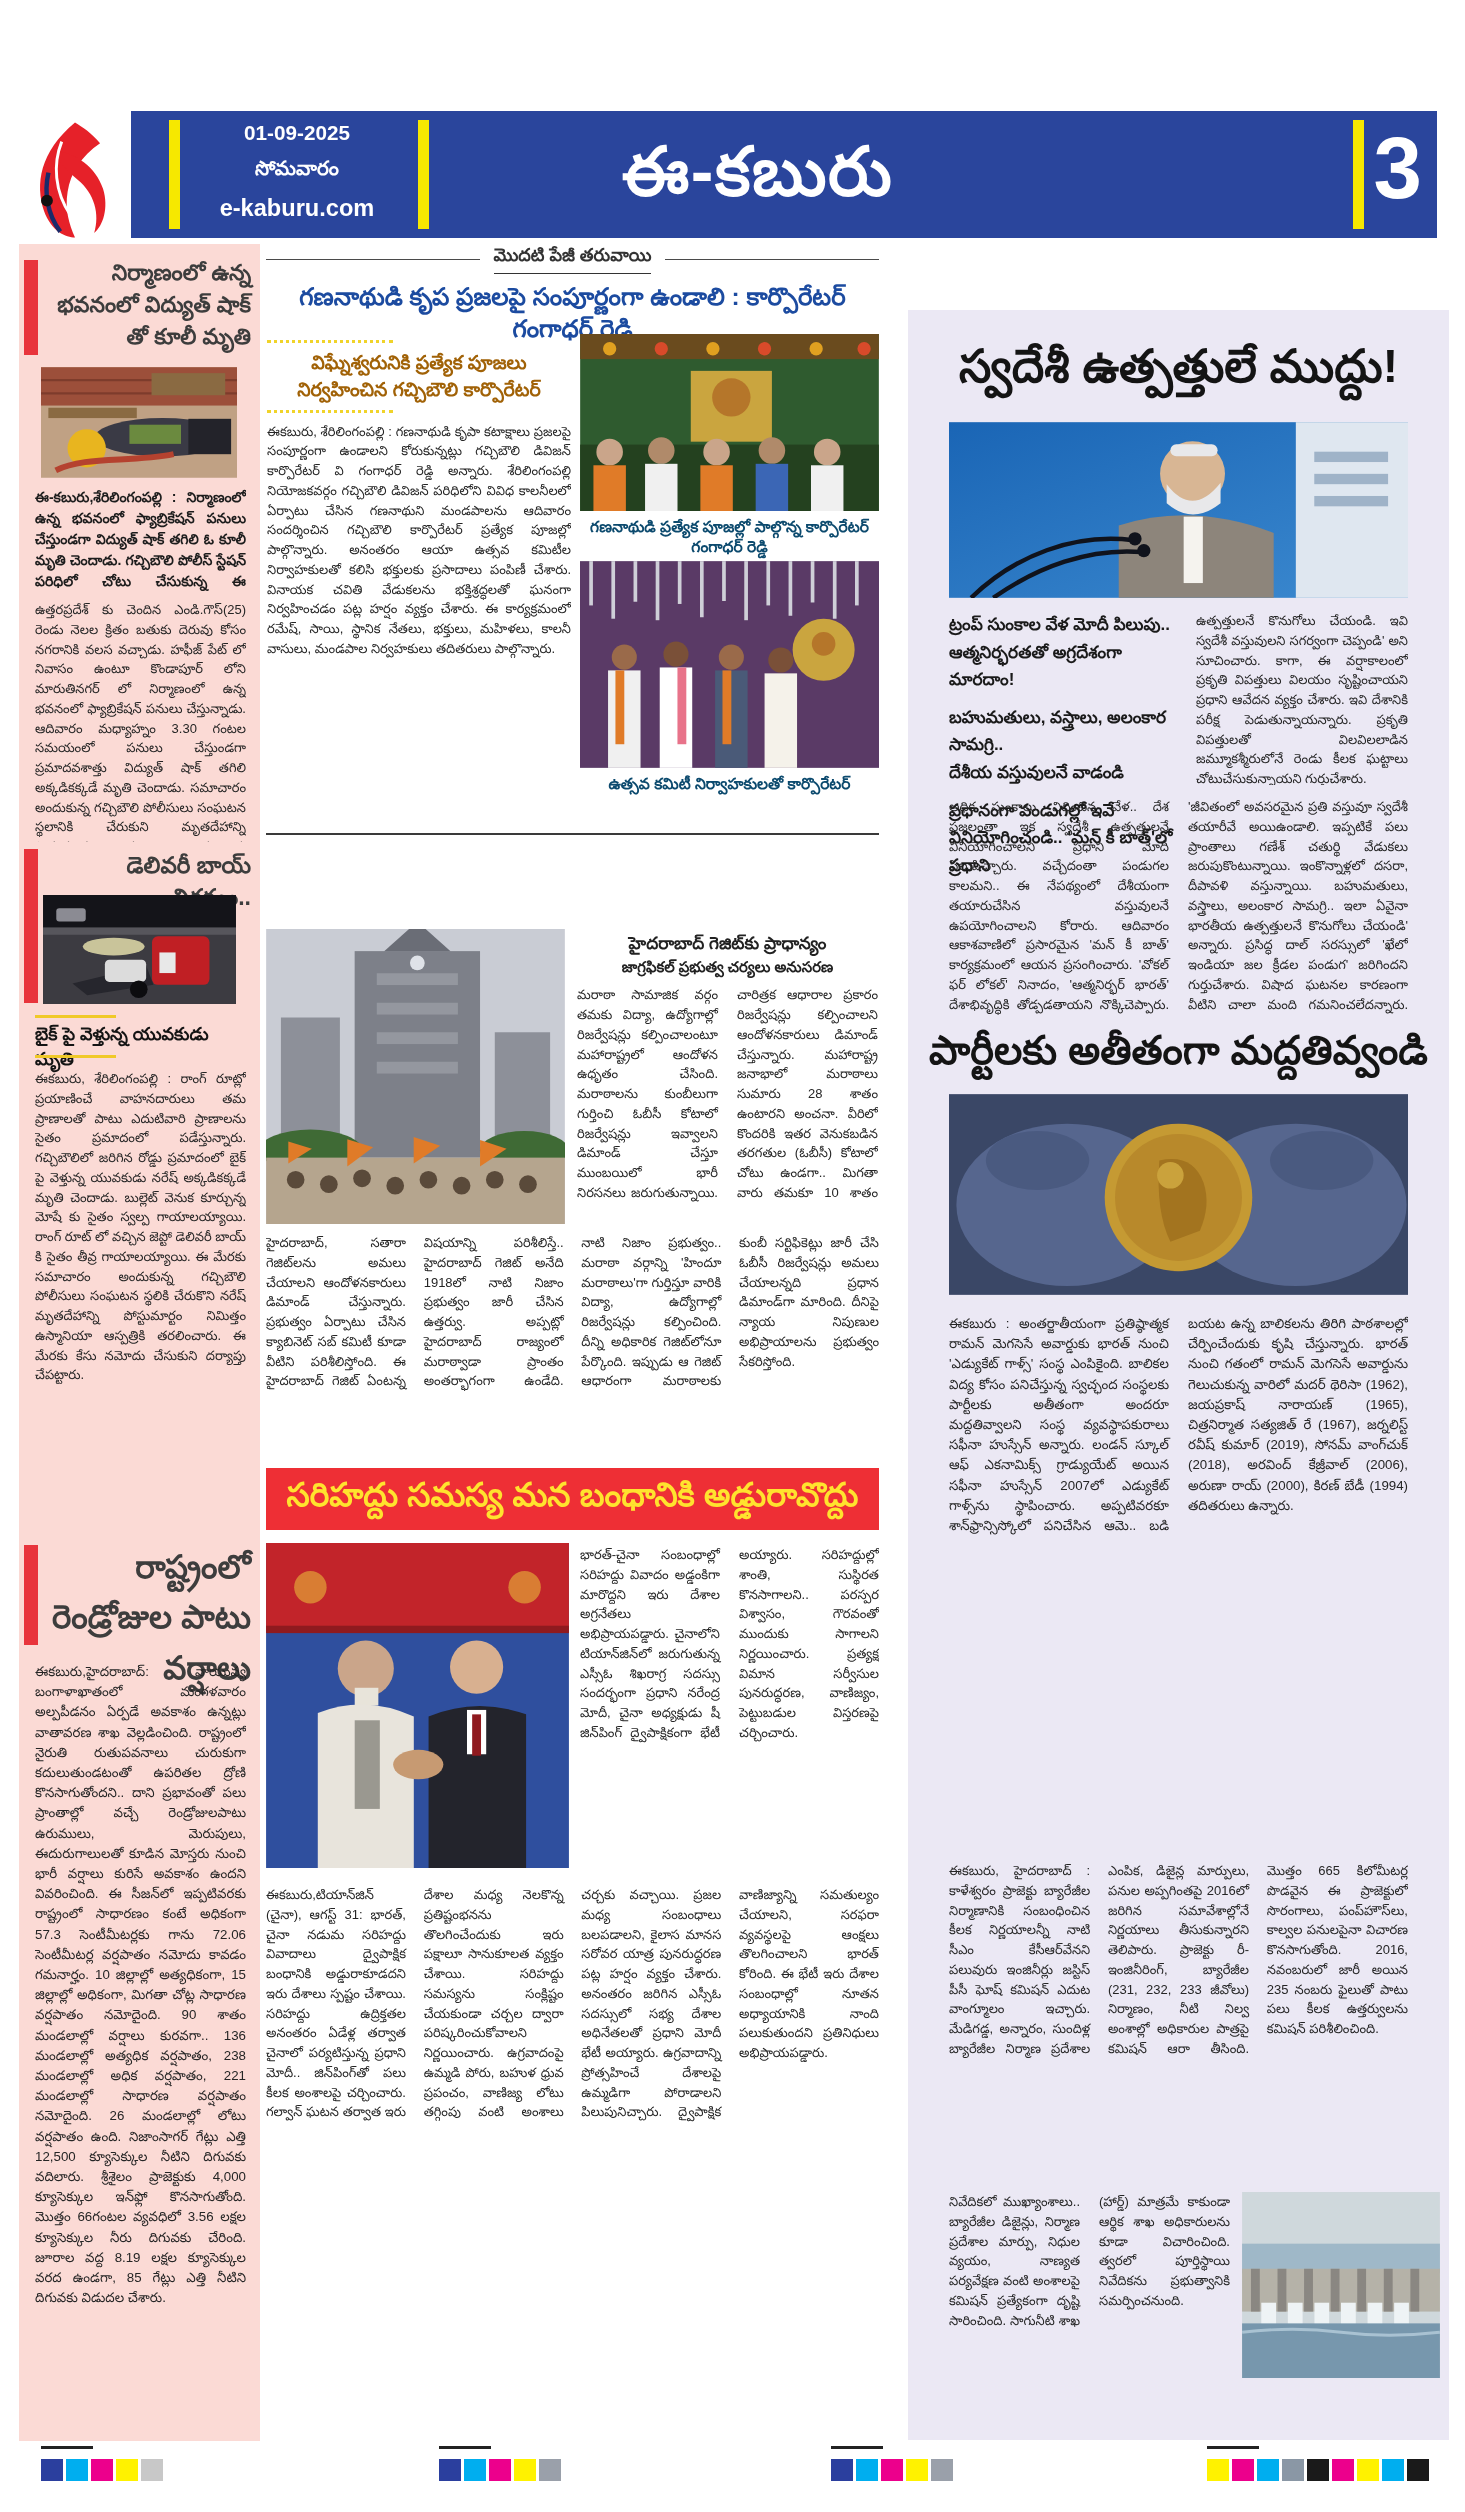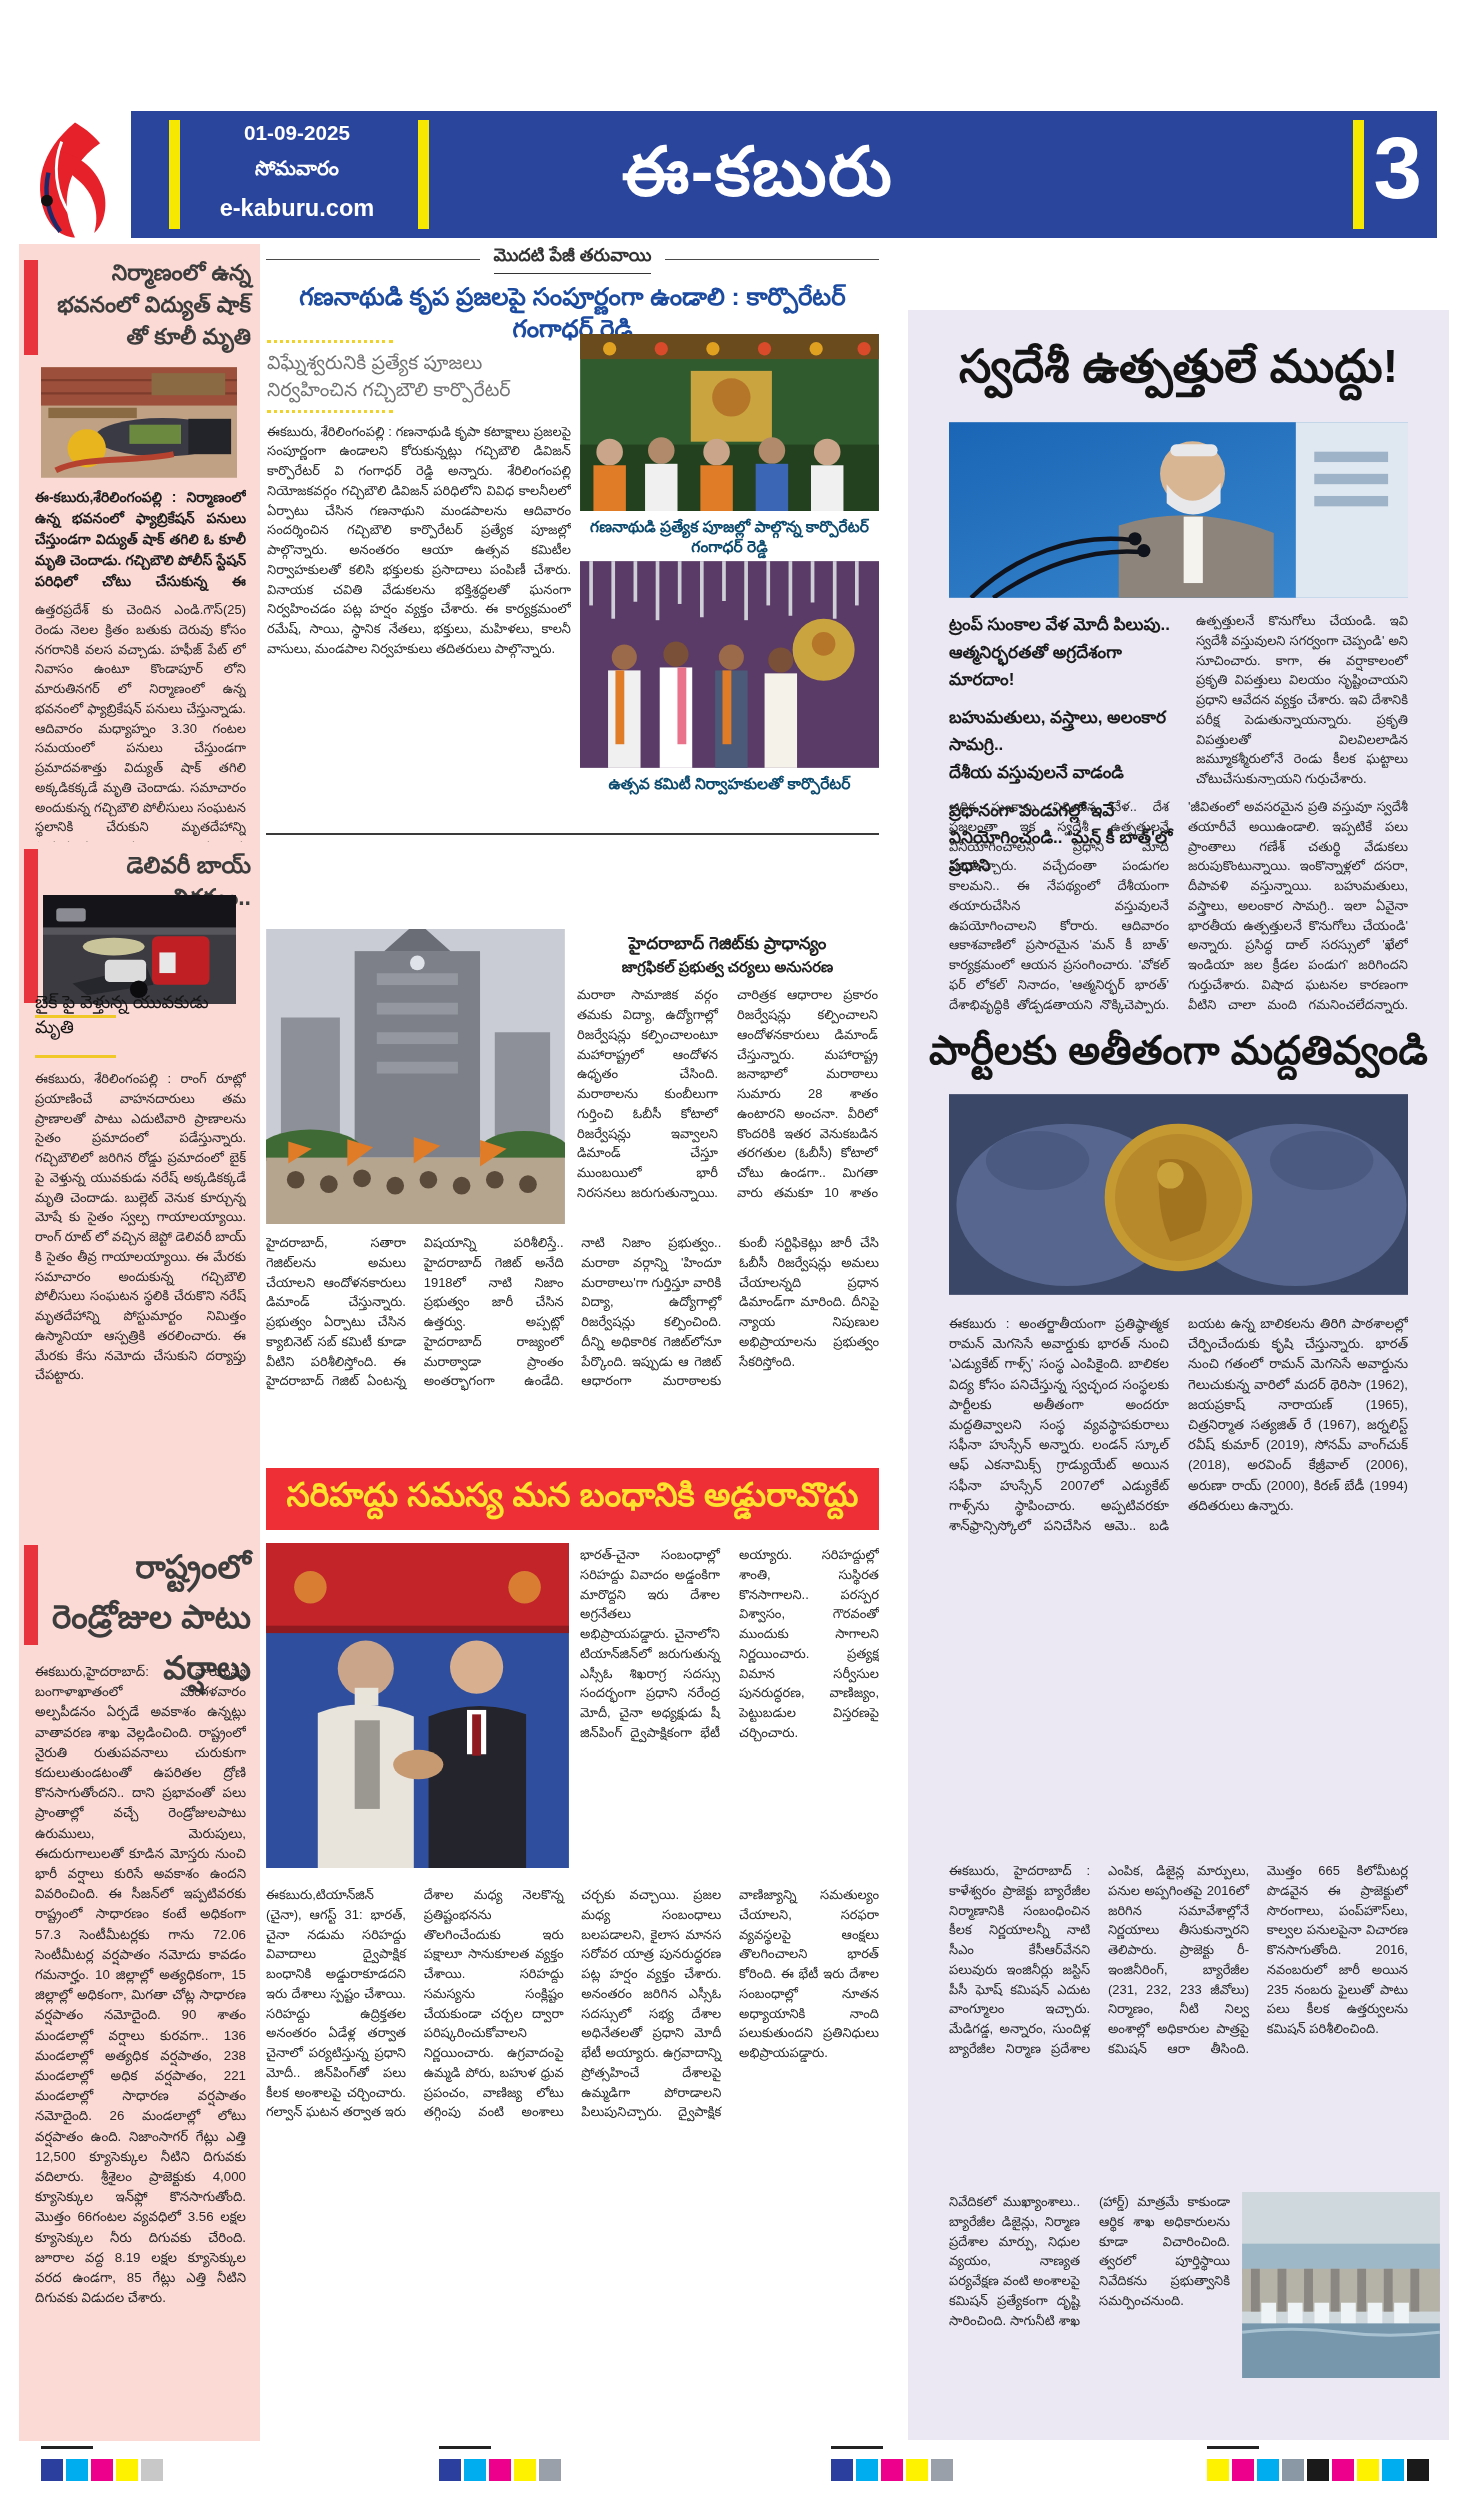--- a/index.html
+++ b/index.html
@@ -21,21 +21,21 @@
   .ph{display:block;}
   
   .pinkcol{left:18.5px;top:244px;width:241px;height:2197px;background:#fbdad5;}
   .l-head{font-weight:bold;color:#3d3d3d;text-align:right;}
   .yline{height:3px;background:#f0c929;width:81px;}
   
   .cont-label{left:266px;top:245px;width:613px;display:flex;align-items:center;gap:13.3px;}
   .cont-label .rule{flex:1;height:1.5px;background:#4a4a4a;}
   .cont-label span{font-size:17.7px;font-weight:bold;color:#333;border-bottom:1.5px solid #333;padding-bottom:3px;}
   .c1-head{font-size:24.4px;font-weight:bold;color:#1c4ba0;text-align:center;line-height:1.3;}
-  .c1-sub{font-size:19px;font-weight:normal;color:#737373;line-height:1.45;}
+  .c1-sub{font-size:19px;font-weight:bold;color:#a16207;line-height:1.45;text-align:center;}
   .ydots{width:126px;border-top:3px dotted #f0d32a;margin:5.9px 0;}
   .c2-head{font-size:41px;font-weight:bold;color:#4b2f96;text-align:center;line-height:1.2;}
   .kicker{font-weight:bold;color:#222;text-align:center;line-height:1.45;}
   .banner{left:266px;top:1468px;width:613px;height:62px;background:#ee2f35;display:flex;align-items:center;justify-content:center;}
   .banner span{color:#ffe32e;font-size:33px;font-weight:bold;}
   .cols2{column-count:2;column-gap:19px;}
   .cols3{column-count:3;column-gap:17.7px;}
   .cols4{column-count:4;column-gap:17.7px;}
   .divline{height:1.5px;background:#3a3a3a;}
   
@@ -104,21 +104,21 @@
     <ellipse cx="96" cy="70" rx="42" ry="12" fill="#d8d4a4" opacity="0.9"></ellipse>
     <rect x="18" y="18" width="40" height="18" rx="4" fill="#8b8b93"></rect>
     <rect x="148" y="56" width="78" height="66" rx="8" fill="#c01f24"></rect>
     <rect x="158" y="78" width="22" height="28" fill="#e8e8e8"></rect>
     <path d="M40 120 L140 96 L150 122 L60 136 Z" fill="#26262d"></path>
     <rect x="84" y="88" width="56" height="30" rx="6" fill="#dcdcdc"></rect>
     <circle cx="130" cy="128" r="12" fill="#0c0c0f"></circle>
   </svg>
 
   <div class="abs yline" style="left:35px;top:1015px;"></div>
-  <div class="abs" style="left:35px;top:992px;width:211px;font-weight:normal;font-size:17.7px;color:#141414;">బైక్ పై వెళ్తున్న యువకుడు మృతి</div>
+  <div class="abs" style="left:35px;top:1024px;width:211px;font-weight:bold;font-size:17.7px;color:#141414;">బైక్ పై వెళ్తున్న యువకుడు మృతి</div>
   <div class="abs yline" style="left:35px;top:1055px;"></div>
   <div class="abs body-txt" style="left:35px;top:1069px;width:211px;height:459px;">ఈకబురు, శేరిలింగంపల్లి : రాంగ్ రూట్లో ప్రయాణించే వాహనదారులు తమ ప్రాణాలతో పాటు ఎదుటివారి ప్రాణాలను సైతం ప్రమాదంలో పడేస్తున్నారు. గచ్చిబౌలిలో జరిగిన రోడ్డు ప్రమాదంలో బైక్ పై వెళ్తున్న యువకుడు నరేష్ అక్కడికక్కడే మృతి చెందాడు. బుల్లెట్ వెనుక కూర్చున్న మోషే కు సైతం స్వల్ప గాయాలయ్యాయి. రాంగ్ రూట్ లో వచ్చిన జెప్టో డెలివరీ బాయ్ కి సైతం తీవ్ర గాయాలయ్యాయి. ఈ మేరకు సమాచారం అందుకున్న గచ్చిబౌలి పోలీసులు సంఘటన స్థలికి చేరుకొని నరేష్ మృతదేహాన్ని పోస్టుమార్టం నిమిత్తం ఉస్మానియా ఆస్పత్రికి తరలించారు. ఈ మేరకు కేసు నమోదు చేసుకుని దర్యాప్తు చేపట్టారు.</div>
 
   <div class="abs redbar" style="left:23.6px;top:1545px;width:14.8px;height:100px;"></div>
   <div class="abs l-head" style="left:46px;top:1542px;width:205px;font-size:32.5px;line-height:1.55;">రాష్ట్రంలో రెండ్రోజుల పాటు వర్షాలు</div>
   <div class="abs body-txt" style="left:35px;top:1662px;width:211px;height:768px;font-size:13.3px;">ఈకబురు,హైదరాబాద్: వాయువ్య బంగాళాఖాతంలో మంగళవారం అల్పపీడనం ఏర్పడే అవకాశం ఉన్నట్లు వాతావరణ శాఖ వెల్లడించింది. రాష్ట్రంలో నైరుతి రుతుపవనాలు చురుకుగా కదులుతుండటంతో ఉపరితల ద్రోణి కొనసాగుతోందని.. దాని ప్రభావంతో పలు ప్రాంతాల్లో వచ్చే రెండ్రోజులపాటు ఉరుములు, మెరుపులు, ఈదురుగాలులతో కూడిన మోస్తరు నుంచి భారీ వర్షాలు కురిసే అవకాశం ఉందని వివరించింది. ఈ సీజన్‌లో ఇప్పటివరకు రాష్ట్రంలో సాధారణం కంటే అధికంగా 57.3 సెంటీమీటర్లకు గాను 72.06 సెంటీమీటర్ల వర్షపాతం నమోదు కావడం గమనార్హం. 10 జిల్లాల్లో అత్యధికంగా, 15 జిల్లాల్లో అధికంగా, మిగతా చోట్ల సాధారణ వర్షపాతం నమోదైంది. 90 శాతం మండలాల్లో వర్షాలు కురవగా.. 136 మండలాల్లో అత్యధిక వర్షపాతం, 238 మండలాల్లో అధిక వర్షపాతం, 221 మండలాల్లో సాధారణ వర్షపాతం నమోదైంది. 26 మండలాల్లో లోటు వర్షపాతం ఉంది. నిజాంసాగర్ గేట్లు ఎత్తి 12,500 క్యూసెక్కుల నీటిని దిగువకు వదిలారు. శ్రీశైలం ప్రాజెక్టుకు 4,000 క్యూసెక్కుల ఇన్‌ఫ్లో కొనసాగుతోంది. మొత్తం 66గంటల వ్యవధిలో 3.56 లక్షల క్యూసెక్కుల నీరు దిగువకు చేరింది. జూరాల వద్ద 8.19 లక్షల క్యూసెక్కుల వరద ఉండగా, 85 గేట్లు ఎత్తి నీటిని దిగువకు విడుదల చేశారు.</div>
 
   <div class="abs cont-label">
     <div class="rule"></div>
     <span>మొదటి పేజీ తరువాయి</span>

